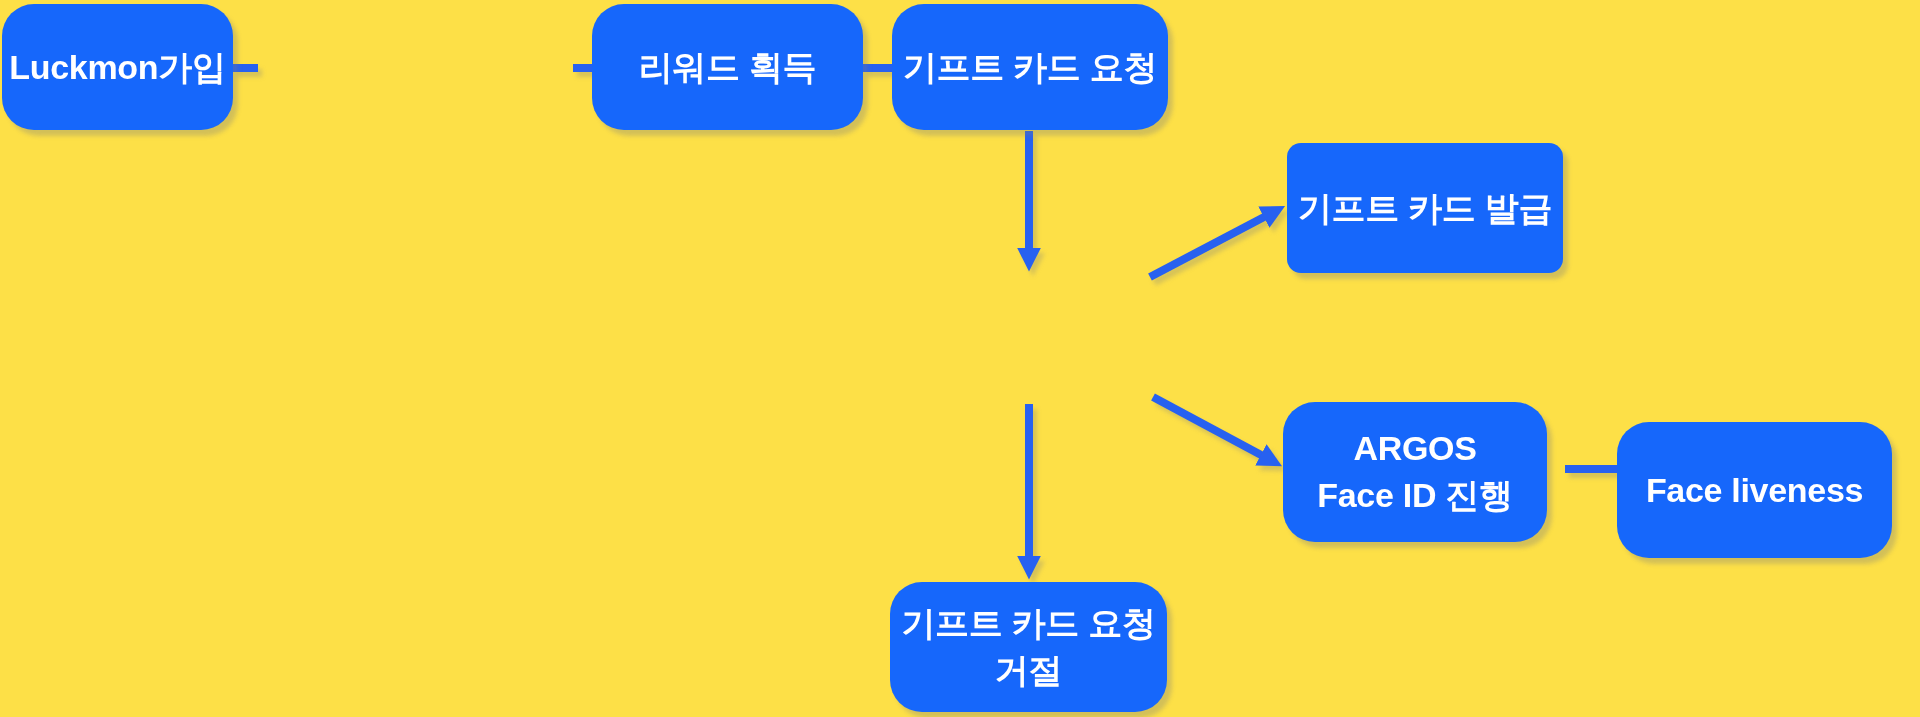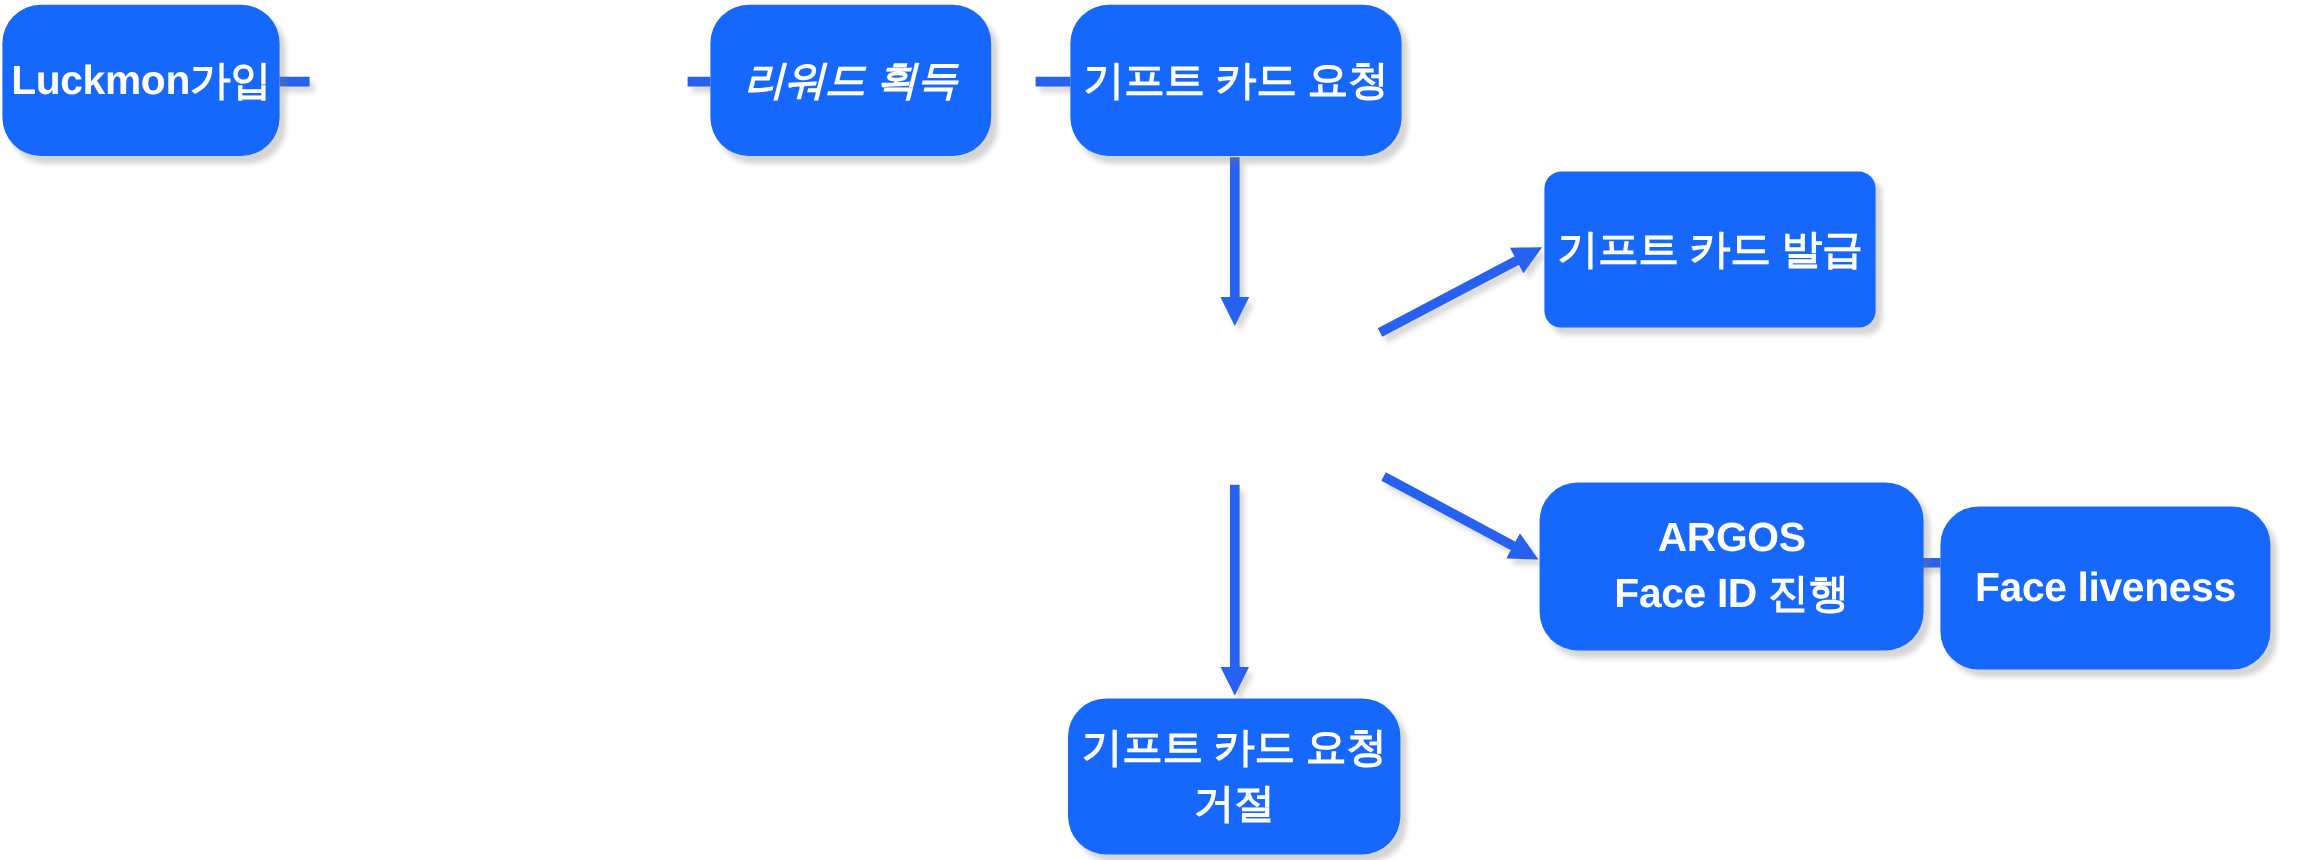--- a/index.html
+++ b/index.html
@@ -4,21 +4,21 @@
 <style>
   html, body {
     margin: 0;
     padding: 0;
     background: #000000;
   }
   #stage {
     position: relative;
     width: 1920px;
     height: 717px;
-    background: #ffffff;
+    background: #fde047;
     overflow: hidden;
     font-family: "Liberation Sans", "DejaVu Sans", sans-serif;
   }
   
   #edge-layer {
     position: absolute;
     inset: 0;
     width: 1920px;
     height: 717px;
     filter: drop-shadow(4px 5px 2px rgba(125,125,125,0.30));
@@ -45,25 +45,25 @@
     font-size: 34px;
     font-weight: 700;
     line-height: 47px;
     text-align: center;
     white-space: pre-line;
     letter-spacing: -0.3px;
   }
   
   #node-signup          { left:    2px; top:   4px; width: 231px; height: 126px; }
   #node-game            { left:  258px; top:   4px; width: 315px; height: 126px; }
-  #node-reward          { left:  592px; top:   4px; width: 234px; height: 126px; font-style: italic; }
+  #node-reward          { left:  592px; top:   4px; width: 271px; height: 126px; }
   #node-giftcard-request{ left:  892px; top:   4px; width: 276px; height: 126px; }
   #node-multi-account   { left:  892px; top: 272px; width: 275px; height: 131px; }
   #node-giftcard-issue  { left: 1287px; top: 143px; width: 276px; height: 130px; border-radius: 14px; }
-  #node-argos-faceid    { left: 1283px; top: 402px; width: 320px; height: 140px; }
+  #node-argos-faceid    { left: 1283px; top: 402px; width: 264px; height: 140px; }
   #node-face-liveness   { left: 1617px; top: 422px; width: 275px; height: 136px; }
   #node-giftcard-reject { left:  890px; top: 582px; width: 277px; height: 130px; }
 </style>
 </head>
 <body>
 
 <div id="stage">
 
   <svg id="edge-layer" viewBox="0 0 1920 717" xmlns="http://www.w3.org/2000/svg">
     <defs>

